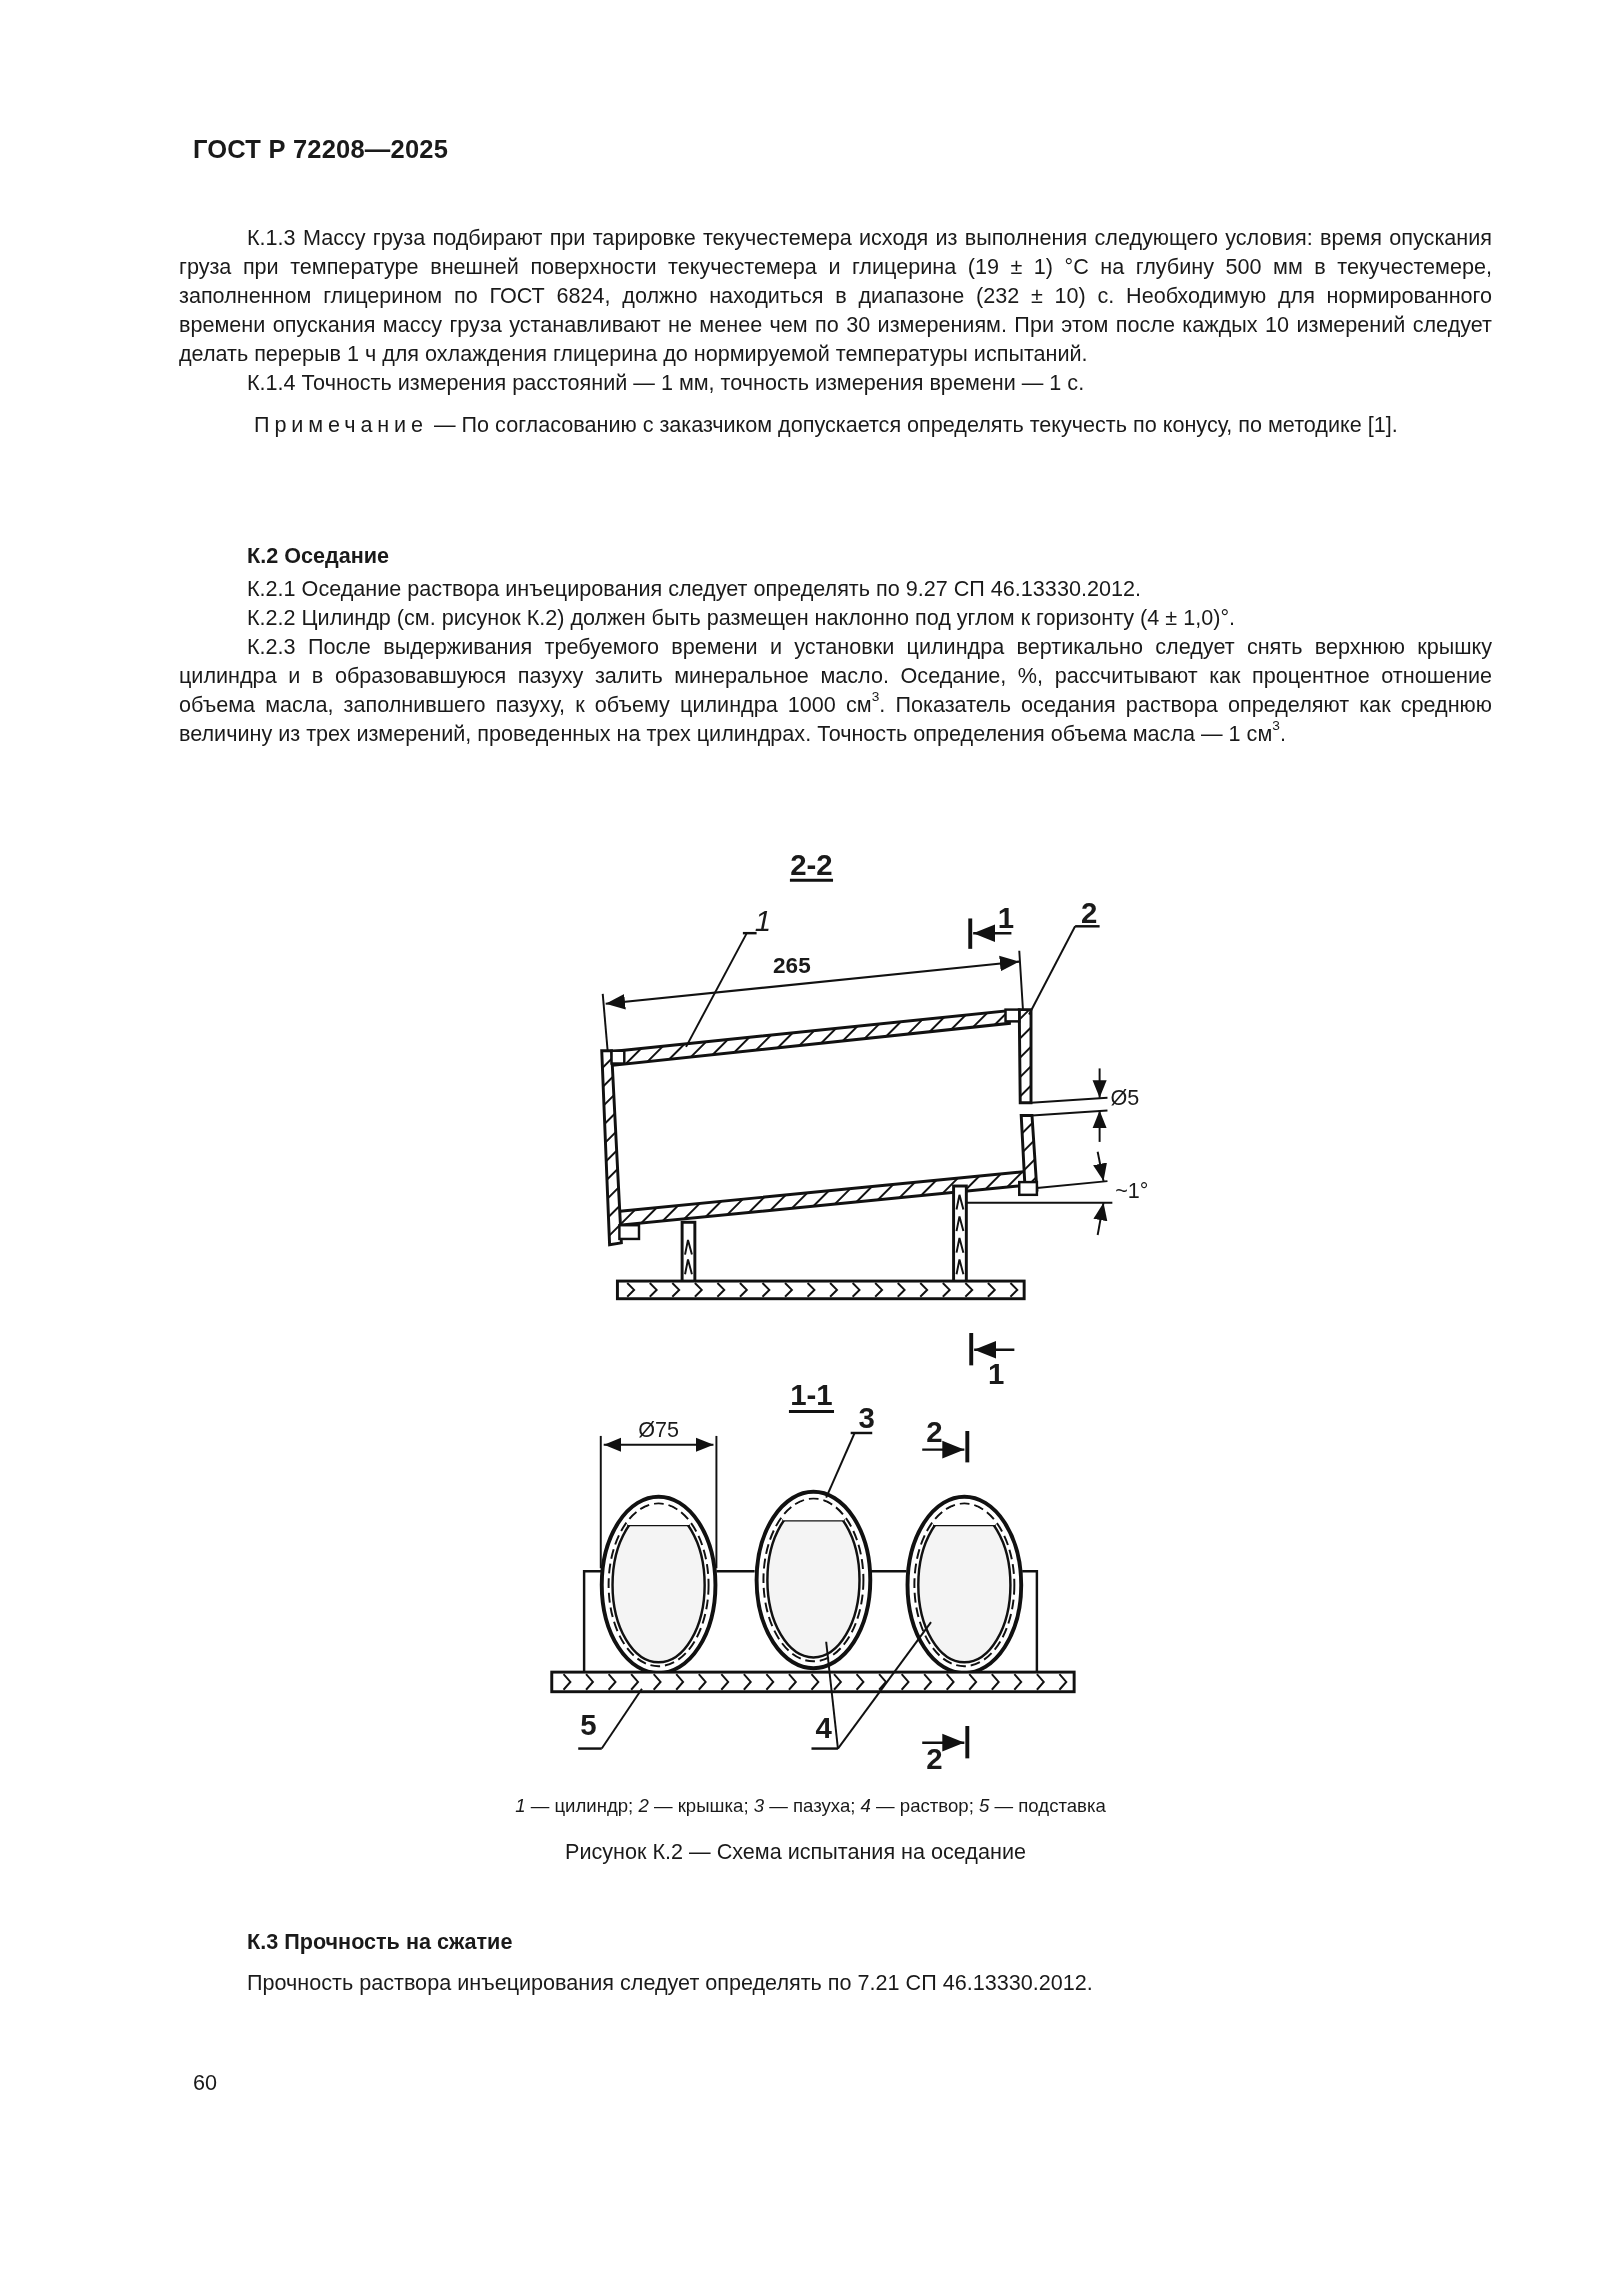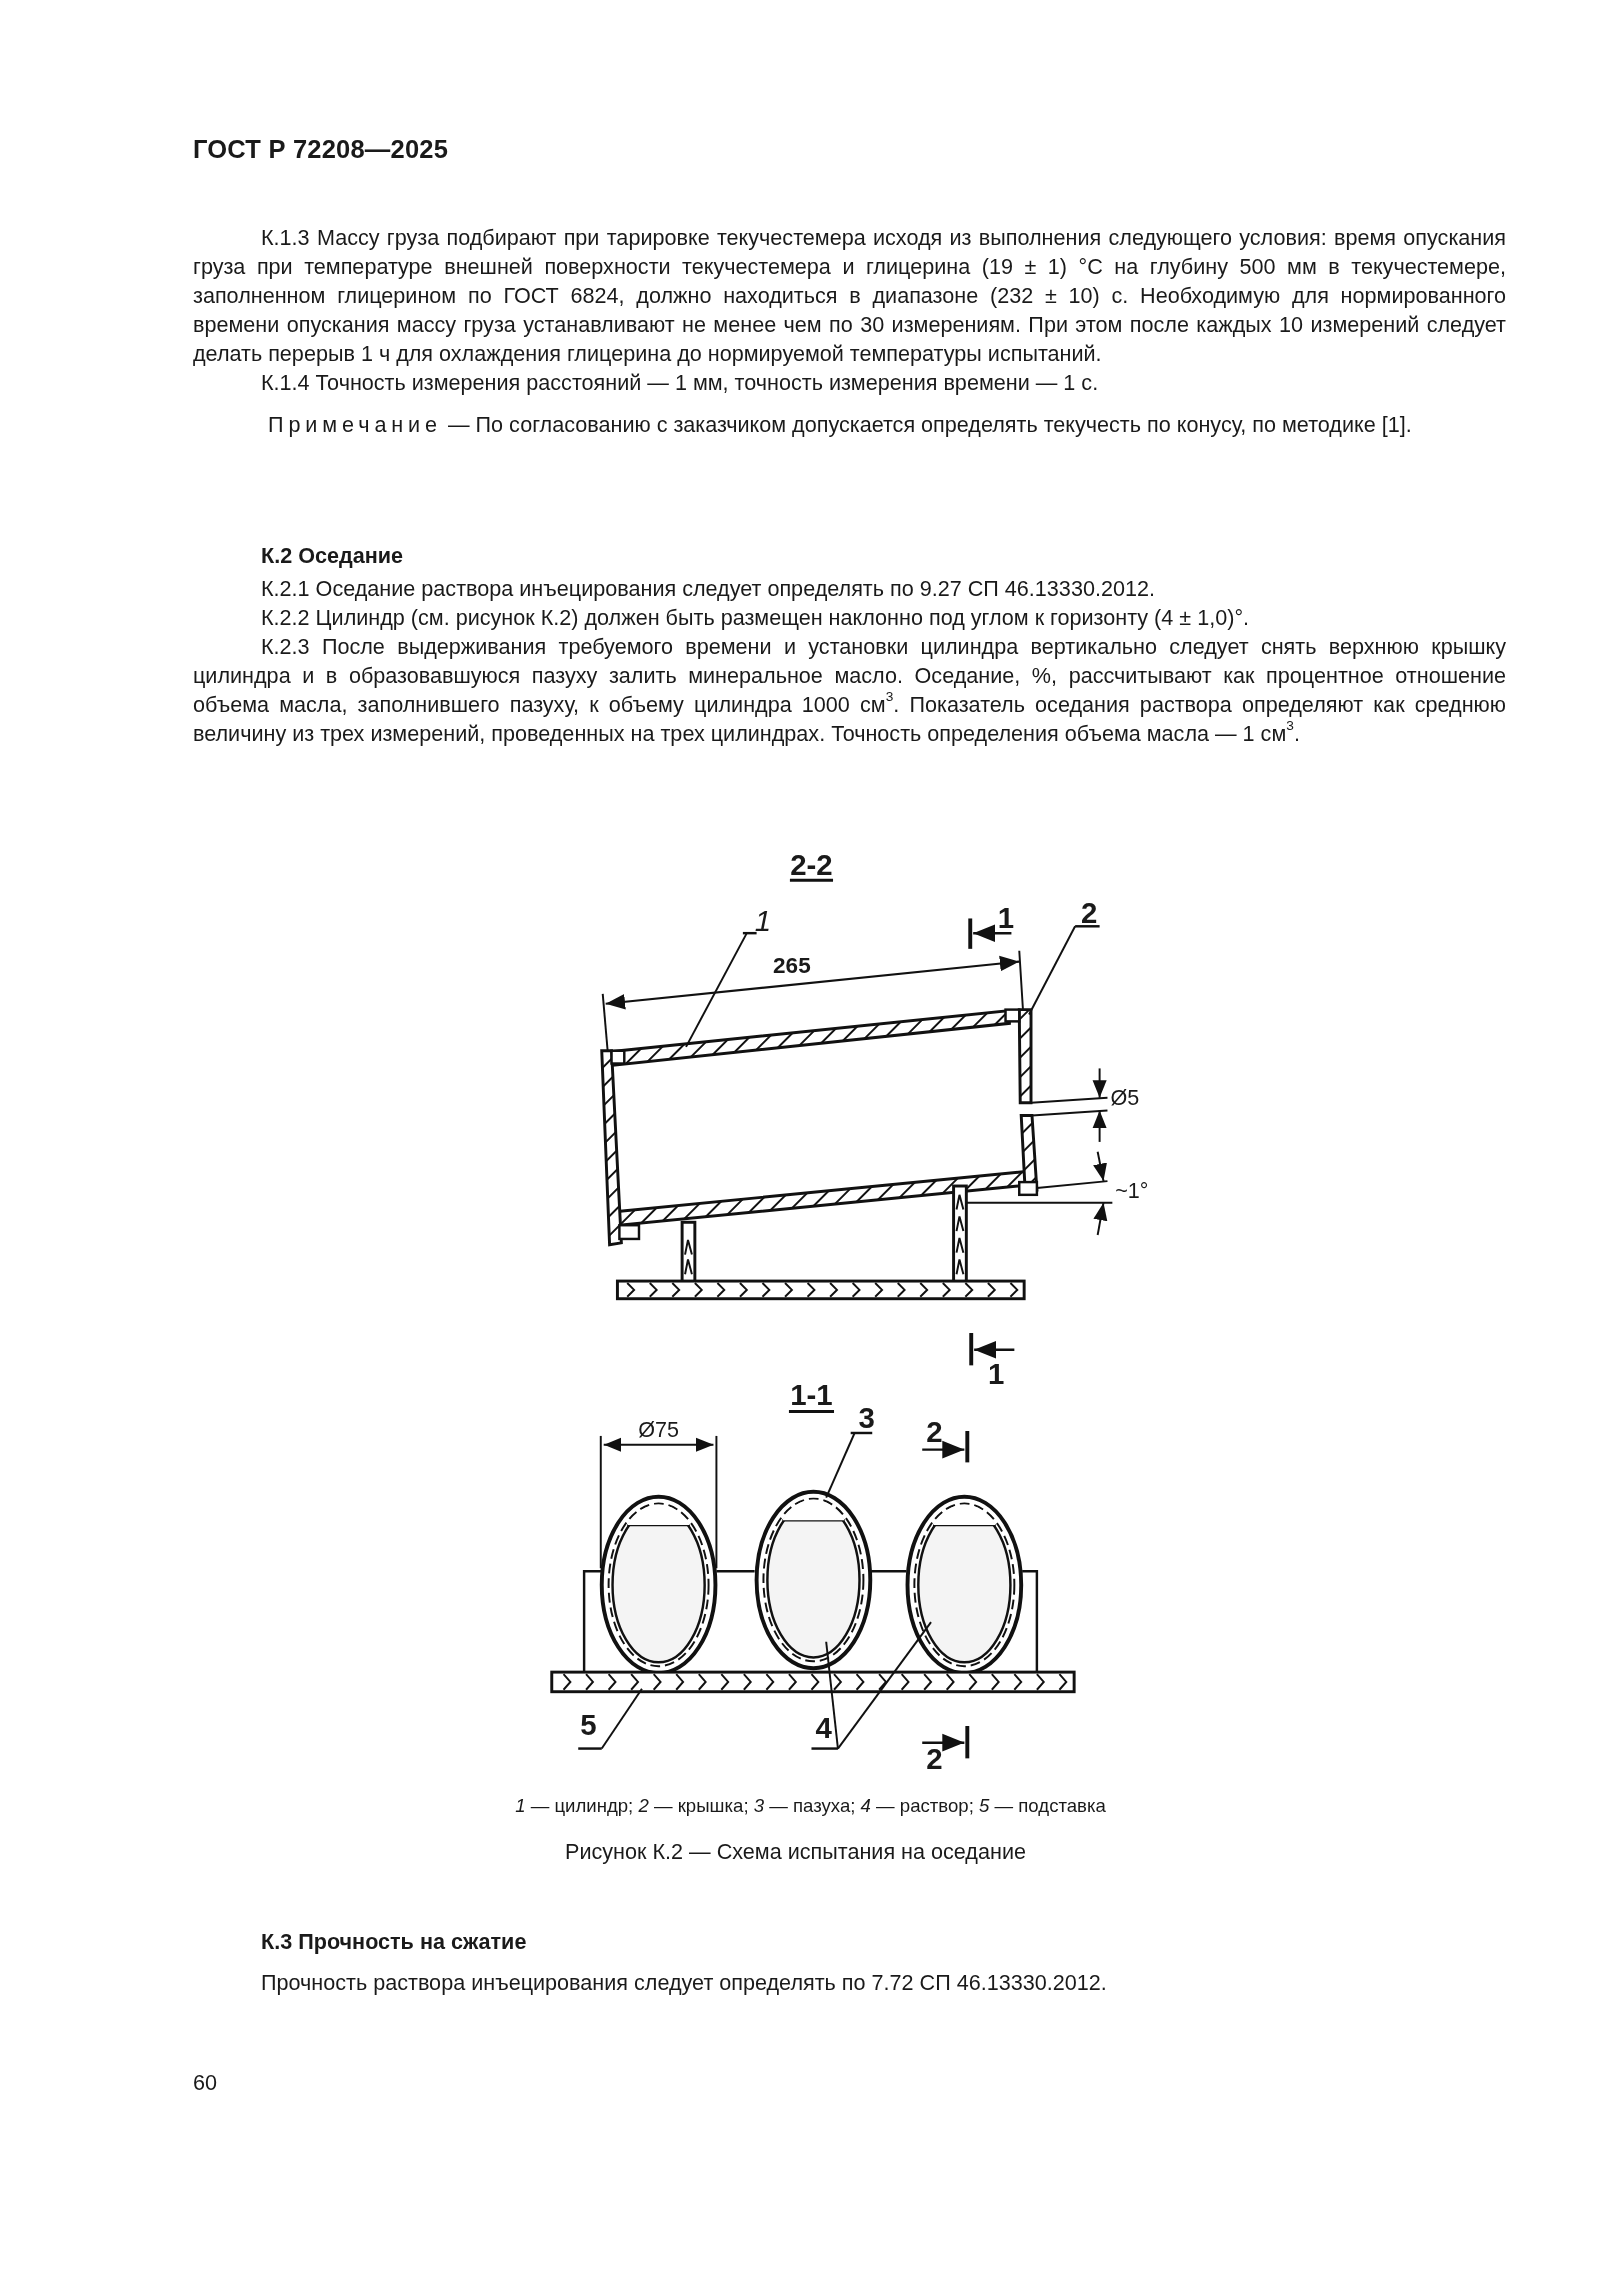--- a/index.html
+++ b/index.html
@@ -1,20 +1,20 @@
 <!DOCTYPE html>
 <html><head>
 <meta charset="utf-8">
 <style>
   html, body { margin: 0; padding: 0; background: #ffffff; }
   body { width: 1621px; height: 2293px; position: relative; overflow: hidden;
          font-family: "Liberation Sans", sans-serif; color: #1a1a1a; }
   .abs { position: absolute; }
   .hdr { left: 193px; top: 135px; font-size: 25.5px; font-weight: bold; letter-spacing: 0.2px; }
-  .col { position: absolute; left: 193px; width: 1313px; font-size: 21.6px; line-height: 29px; }
+  .col { position: absolute; left: 179px; width: 1313px; font-size: 21.6px; line-height: 29px; }
   .p { margin: 0; text-align: justify; text-align-last: left; }
   .ind { text-indent: 68px; }
   .note-label { letter-spacing: 4.9px; margin-left: 7px; }
   .h2 { font-weight: bold; margin: 0; text-indent: 68px; }
   sup { font-size: 13.7px; line-height: 0; position: relative; top: -2.9px; vertical-align: super; }
   .cap-legend { left: 0; width: 1621px; top: 1795px; text-align: center; font-size: 18.6px; }
   .cap-legend i { font-style: italic; }
   .cap-title { left: 0; width: 1591px; top: 1839px; text-align: center; font-size: 21.6px; }
   .pageno { left: 193px; top: 2070px; font-size: 21.6px; }
   svg text { font-family: "Liberation Sans", sans-serif; fill: #1a1a1a; }
@@ -215,17 +215,17 @@
     <line x1="941" y1="1778" x2="984" y2="1778" stroke="#111" stroke-width="2.5" marker-end="url(#arr)"></line>
     <text x="945" y="1805" font-size="30" font-weight="bold">2</text>
   </g>
 </svg>
 
 <div class="abs cap-legend"><span id="legend-items"><i>1</i><span> — цилиндр; </span><i>2</i><span> — крышка; </span><i>3</i><span> — пазуха; </span><i>4</i><span> — раствор; </span><i>5</i><span> — подставка</span></span></div>
 <div class="abs cap-title">Рисунок К.2 — Схема испытания на оседание</div>
 
 <div class="col" style="top:1927px;">
   <p class="h2">К.3 Прочность на сжатие</p>
-  <p class="p ind" style="margin-top:11.8px;">Прочность раствора инъецирования следует определять по 7.72 СП 46.13330.2012.</p>
+  <p class="p ind" style="margin-top:11.8px;">Прочность раствора инъецирования следует определять по 7.21 СП 46.13330.2012.</p>
 </div>
 
 <div class="abs pageno">60</div>
 
 
 </body></html>

